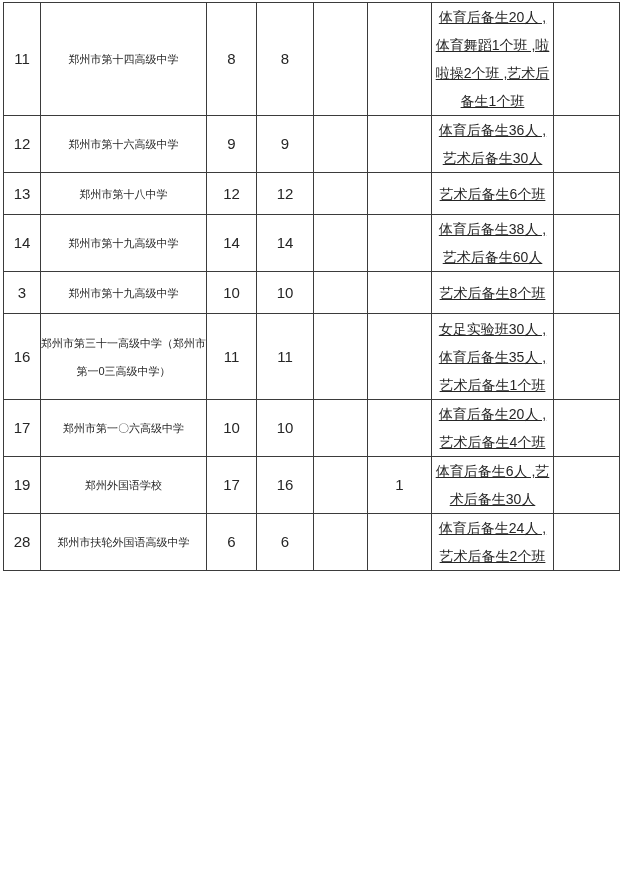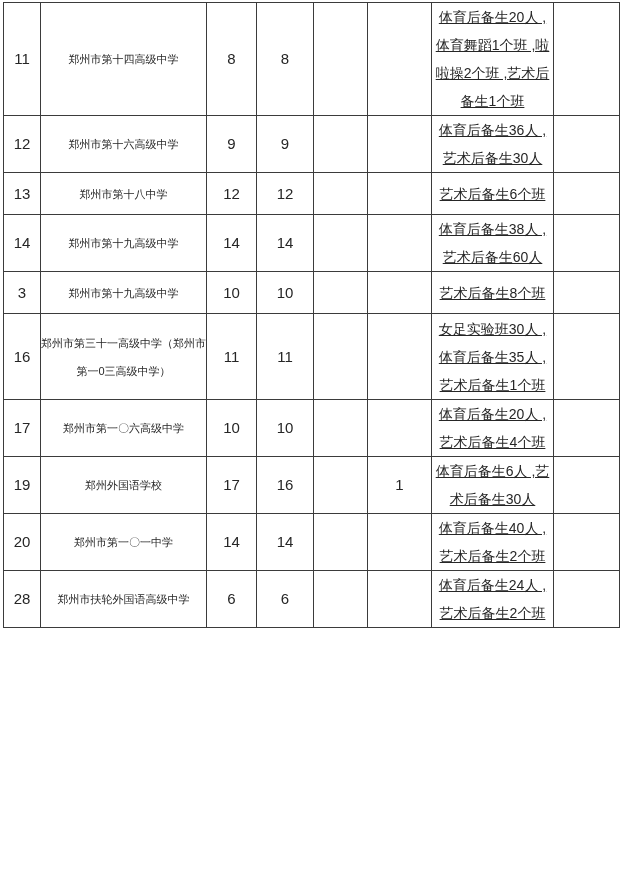--- a/index.html
+++ b/index.html
@@ -159,30 +159,20 @@
           <td class="c-no">19</td>
           <td class="c-school">郑州外国语学校</td>
           <td class="c-num">17</td>
           <td class="c-num">16</td>
           <td class="c-num"></td>
           <td class="c-num">1</td>
           <td class="c-remarks">体育后备生6人 ,艺术后备生30人</td>
           <td class="c-extra"></td>
         </tr>
         <tr>
-          <td class="c-no">20</td>
-          <td class="c-school">郑州市第一〇一中学</td>
-          <td class="c-num">14</td>
-          <td class="c-num">14</td>
-          <td class="c-num"></td>
-          <td class="c-num"></td>
-          <td class="c-remarks">体育后备生40人 ,艺术后备生2个班</td>
-          <td class="c-extra"></td>
-        </tr>
-        <tr>
           <td class="c-no">28</td>
           <td class="c-school">郑州市扶轮外国语高级中学</td>
           <td class="c-num">6</td>
           <td class="c-num">6</td>
           <td class="c-num"></td>
           <td class="c-num"></td>
           <td class="c-remarks">体育后备生24人 ,艺术后备生2个班</td>
           <td class="c-extra"></td>
         </tr>
       </tbody>

